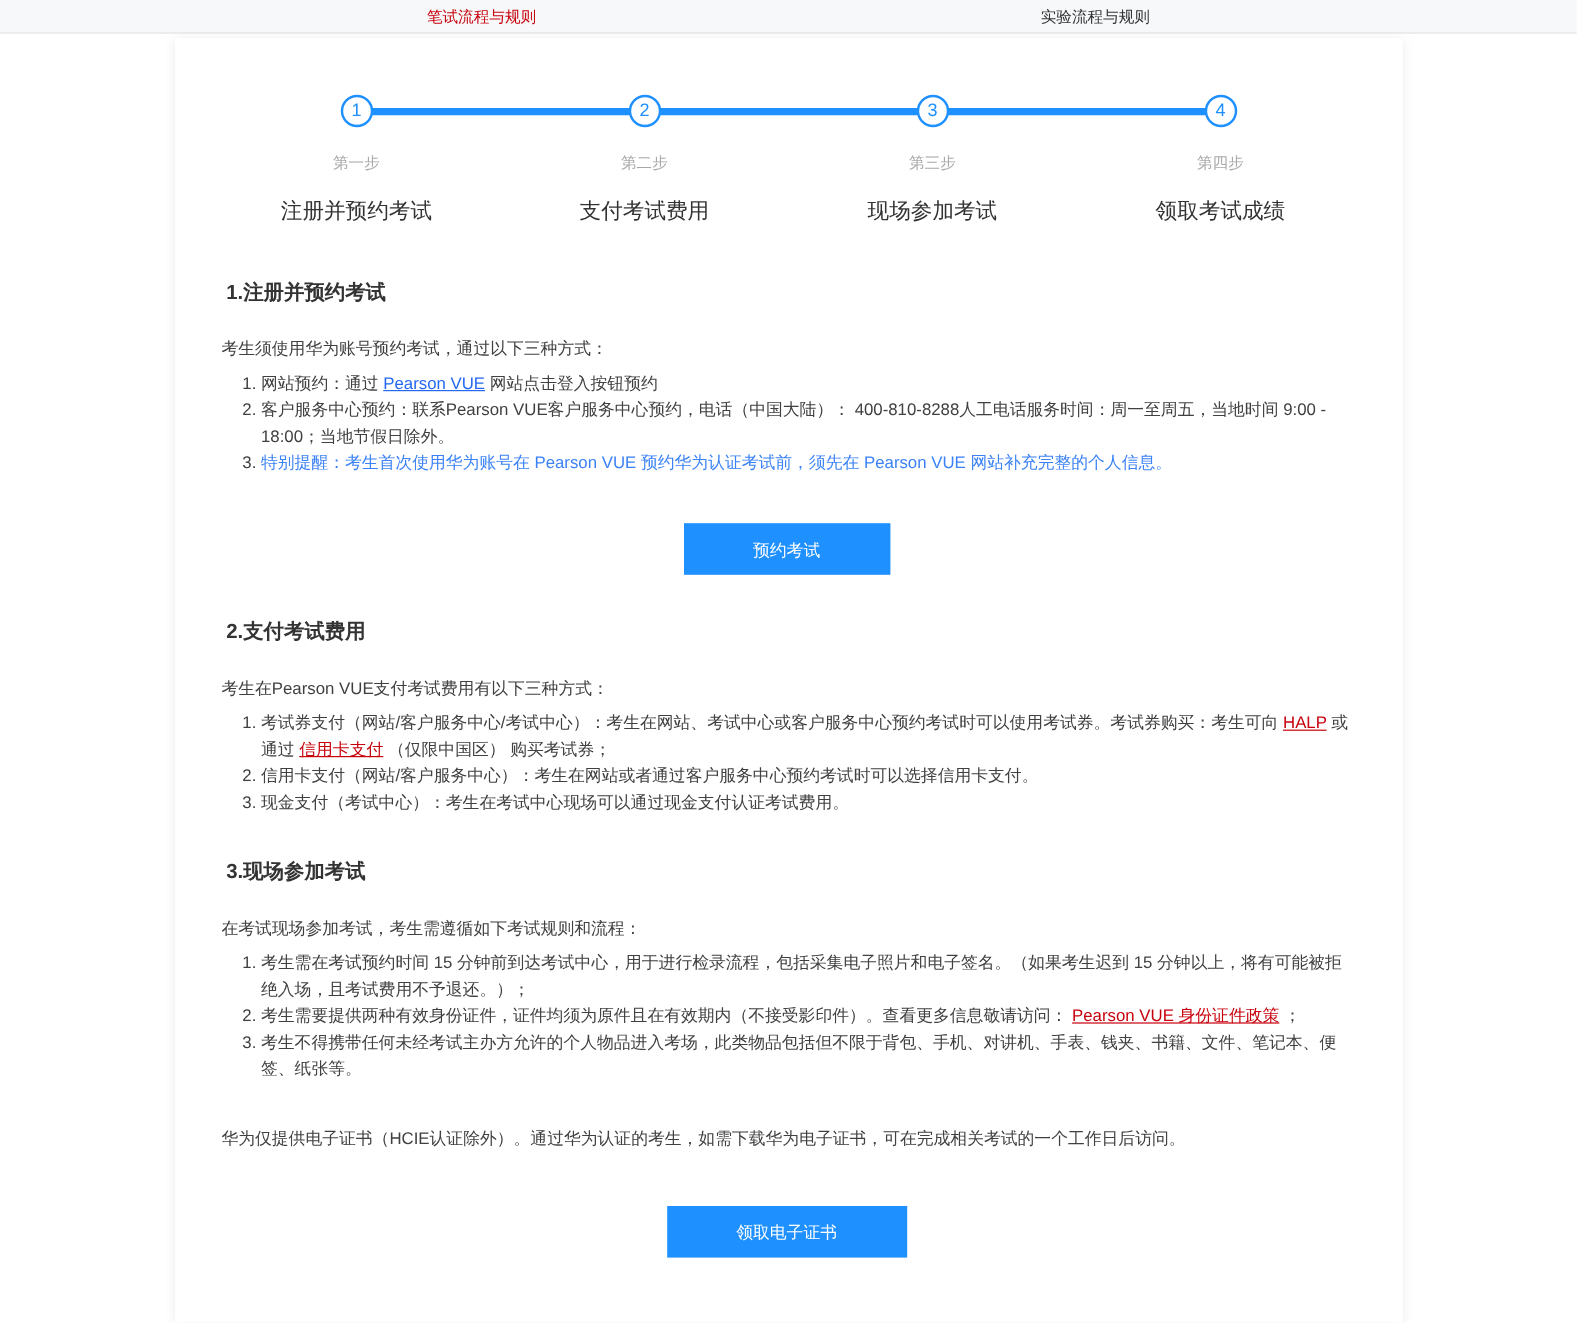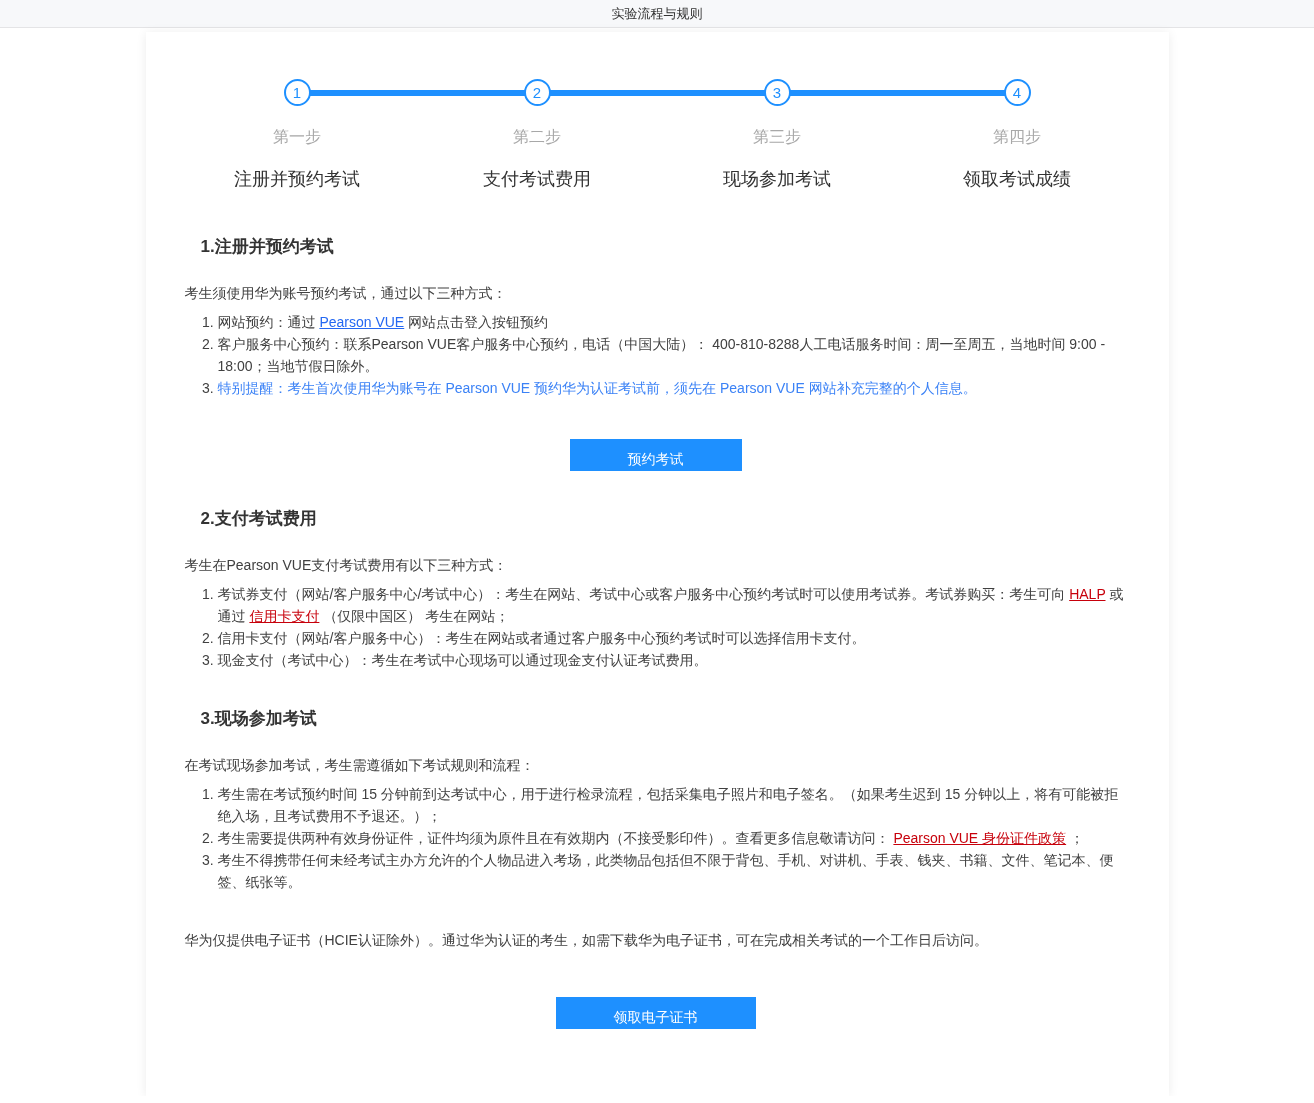--- a/index.html
+++ b/index.html
@@ -68,29 +68,29 @@
     border: 2px solid #1e90ff;
     border-radius: 50%;
     background: #fff;
     color: #1e90ff;
     font-size: 15px;
     line-height: 23px;
     margin: 0 auto;
     position: relative;
     z-index: 2;
   }
-  .step-label { margin-top: 21px; font-size: 16px; color: #a8a8a8; }
+  .step-label { margin-top: 21px; font-size: 13px; color: #a8a8a8; }
   .step-title { margin-top: 19px; font-size: 18px; color: #333; }
 
   
   .content { padding: 0 42px 0 39px; }
   .section { margin-top: 36px; }
   .section.first { margin-top: 44px; }
   h2.sec-heading {
-    margin: 16px;
+    margin: 4px;
     font-size: 17px;
     font-weight: bold;
     color: #333;
   }
   p.sec-intro { margin: 24px 0 0; line-height: 22px; }
   ol.sec-list {
     margin: 7px 0 0;
     padding-left: 33px;
     line-height: 22px;
   }
@@ -100,34 +100,35 @@
   a.red-link { color: #c7000b; text-decoration: underline; cursor: pointer; }
 
   .btn-row { text-align: center; margin-top: 40px; }
   .btn-row.cert { margin-top: 46px; }
   .btn {
     display: inline-block;
     border: none;
     background: #1e90ff;
     color: #fff;
     font-size: 14px;
-    height: 32px;
+    height: 43px;
     line-height: 32px;
     padding: 4px;
     cursor: pointer;
     font-family: inherit;
   }
   .btn-book { width: 172px; }
   .btn-cert { width: 200px; }
 </style>
 </head>
 <body>
 
 <div class="topbar">
   <div class="topbar-inner">
+    <div class="tab active">笔试流程与规则</div>
     <div class="tab">实验流程与规则</div>
   </div>
 </div>
 
 <div class="card">
 
   <div class="stepper">
     <div class="step-line"></div>
 
     <div class="step">
@@ -166,21 +167,21 @@
       </ol>
       <div class="btn-row">
         <button class="btn btn-book">预约考试</button>
       </div>
     </div>
 
     <div class="section">
       <h2 class="sec-heading">2.支付考试费用</h2>
       <p class="sec-intro">考生在Pearson VUE支付考试费用有以下三种方式：</p>
       <ol class="sec-list">
-        <li><span>考试券支付（网站/客户服务中心/考试中心）：考生在网站、考试中心或客户服务中心预约考试时可以使用考试券。考试券购买：考生可向 </span><a class="red-link">HALP</a><span> 或通过 </span><a class="red-link">信用卡支付</a><span> （仅限中国区） 考生在网站；</span></li>
+        <li><span>考试券支付（网站/客户服务中心/考试中心）：考生在网站、考试中心或客户服务中心预约考试时可以使用考试券。考试券购买：考生可向 </span><a class="red-link">HALP</a><span> 或通过 </span><a class="red-link">信用卡支付</a><span> （仅限中国区） 购买考试券；</span></li>
         <li><span>信用卡支付（网站/客户服务中心）：考生在网站或者通过客户服务中心预约考试时可以选择信用卡支付。</span></li>
         <li><span>现金支付（考试中心）：考生在考试中心现场可以通过现金支付认证考试费用。</span></li>
       </ol>
     </div>
 
     <div class="section">
       <h2 class="sec-heading">3.现场参加考试</h2>
       <p class="sec-intro">在考试现场参加考试，考生需遵循如下考试规则和流程：</p>
       <ol class="sec-list">
         <li><span>考生需在考试预约时间 15 分钟前到达考试中心，用于进行检录流程，包括采集电子照片和电子签名。（如果考生迟到 15 分钟以上，将有可能被拒绝入场，且考试费用不予退还。）；</span></li>

